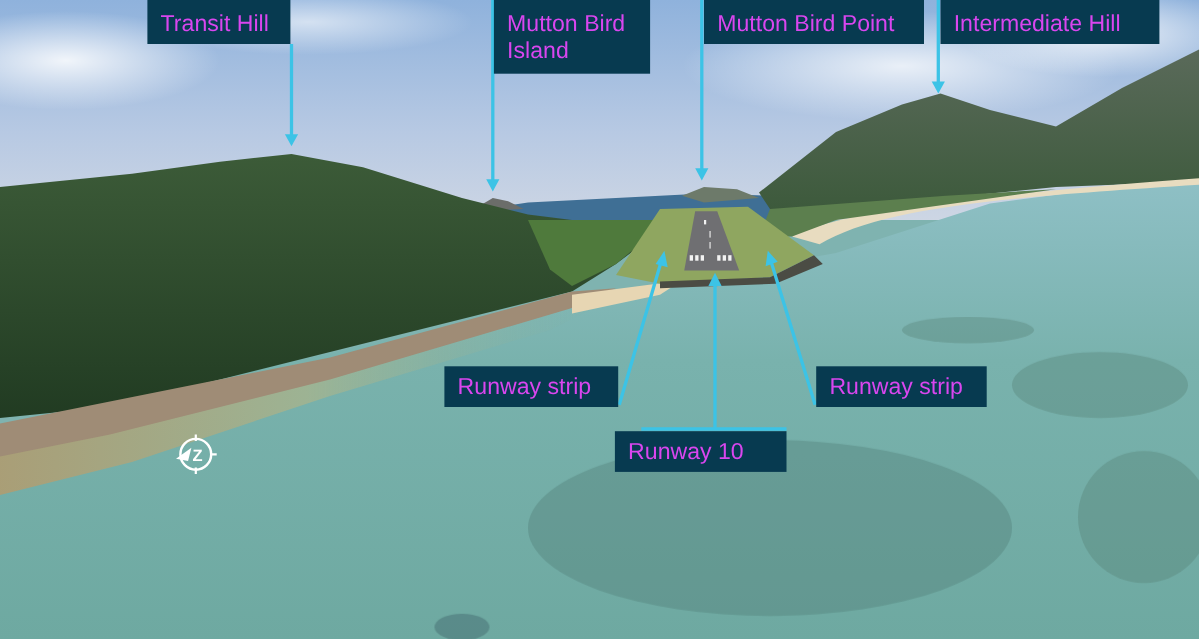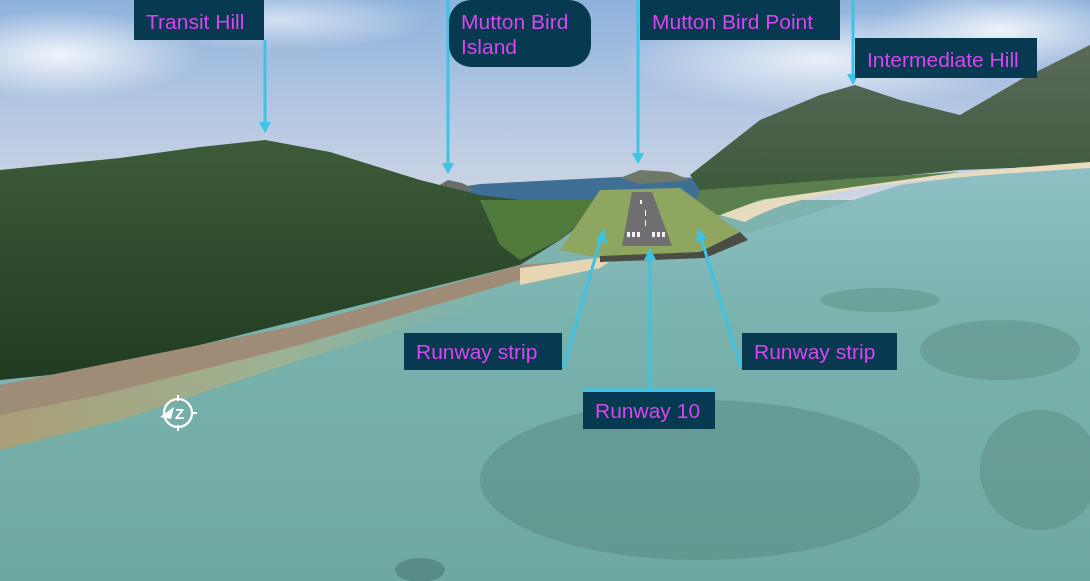--- a/index.html
+++ b/index.html
@@ -4,21 +4,21 @@
 <style>
   html, body { margin:0; padding:0; }
   body { width:1090px; height:581px; overflow:hidden; background:#7fb3b0; font-family:"Liberation Sans", sans-serif; }
   .stage { position:relative; width:1090px; height:581px; overflow:hidden; }
   .scene { position:absolute; left:0; top:0; width:1090px; height:581px; }
   .label {
     position:absolute; background:#073a50; color:#d946ef;
     font-family:"Liberation Sans", sans-serif; font-size:21px; line-height:25px;
     padding:6px 10px 6px 12px; box-sizing:border-box; white-space:nowrap;
   }
-  .label.multi { white-space:normal;border-radius:22px; }
+  .label.multi { white-space:normal; }
   .overlay { position:absolute; left:0; top:0; width:1090px; height:581px; pointer-events:none; }
   .compass { position:absolute; left:155px; top:392px; width:46px; height:42px; }
 </style>
 </head>
 <body>
 
 <div class="stage">
 
   <svg class="scene" viewBox="0 0 1090 581" xmlns="http://www.w3.org/2000/svg">
     <defs>
@@ -138,29 +138,29 @@
   </div>
 
   <div class="label multi" style="left:449px; top:0; width:142px; height:67px; padding-top:9px;">
     <span>Mutton Bird Island</span>
   </div>
 
   <div class="label" style="left:640px; top:0; width:200px; height:40px; padding-top:9px;">
     <span>Mutton Bird Point</span>
   </div>
 
-  <div class="label" style="left:855px; top:0; width:182px; height:40px; padding-top:9px;margin-top:38px;">
+  <div class="label" style="left:855px; top:0; width:199px; height:40px; padding-top:9px;">
     <span>Intermediate Hill</span>
   </div>
 
   <div class="label" style="left:404px; top:333px; width:158px; height:37px;">
     <span>Runway strip</span>
   </div>
 
-  <div class="label" style="left:583px; top:392px; width:132px; height:37px;">
+  <div class="label" style="left:559px; top:392px; width:156px; height:37px;">
     <span>Runway 10</span>
   </div>
 
   <div class="label" style="left:742px; top:333px; width:155px; height:37px;">
     <span>Runway strip</span>
   </div>
 
   <svg class="compass" viewBox="0 0 46 42" xmlns="http://www.w3.org/2000/svg">
     <circle cx="23" cy="21" r="14" fill="none" stroke="#ffffff" stroke-width="2.2"></circle>
     <line x1="23" y1="3" x2="23" y2="9" stroke="#fff" stroke-width="2"></line>

